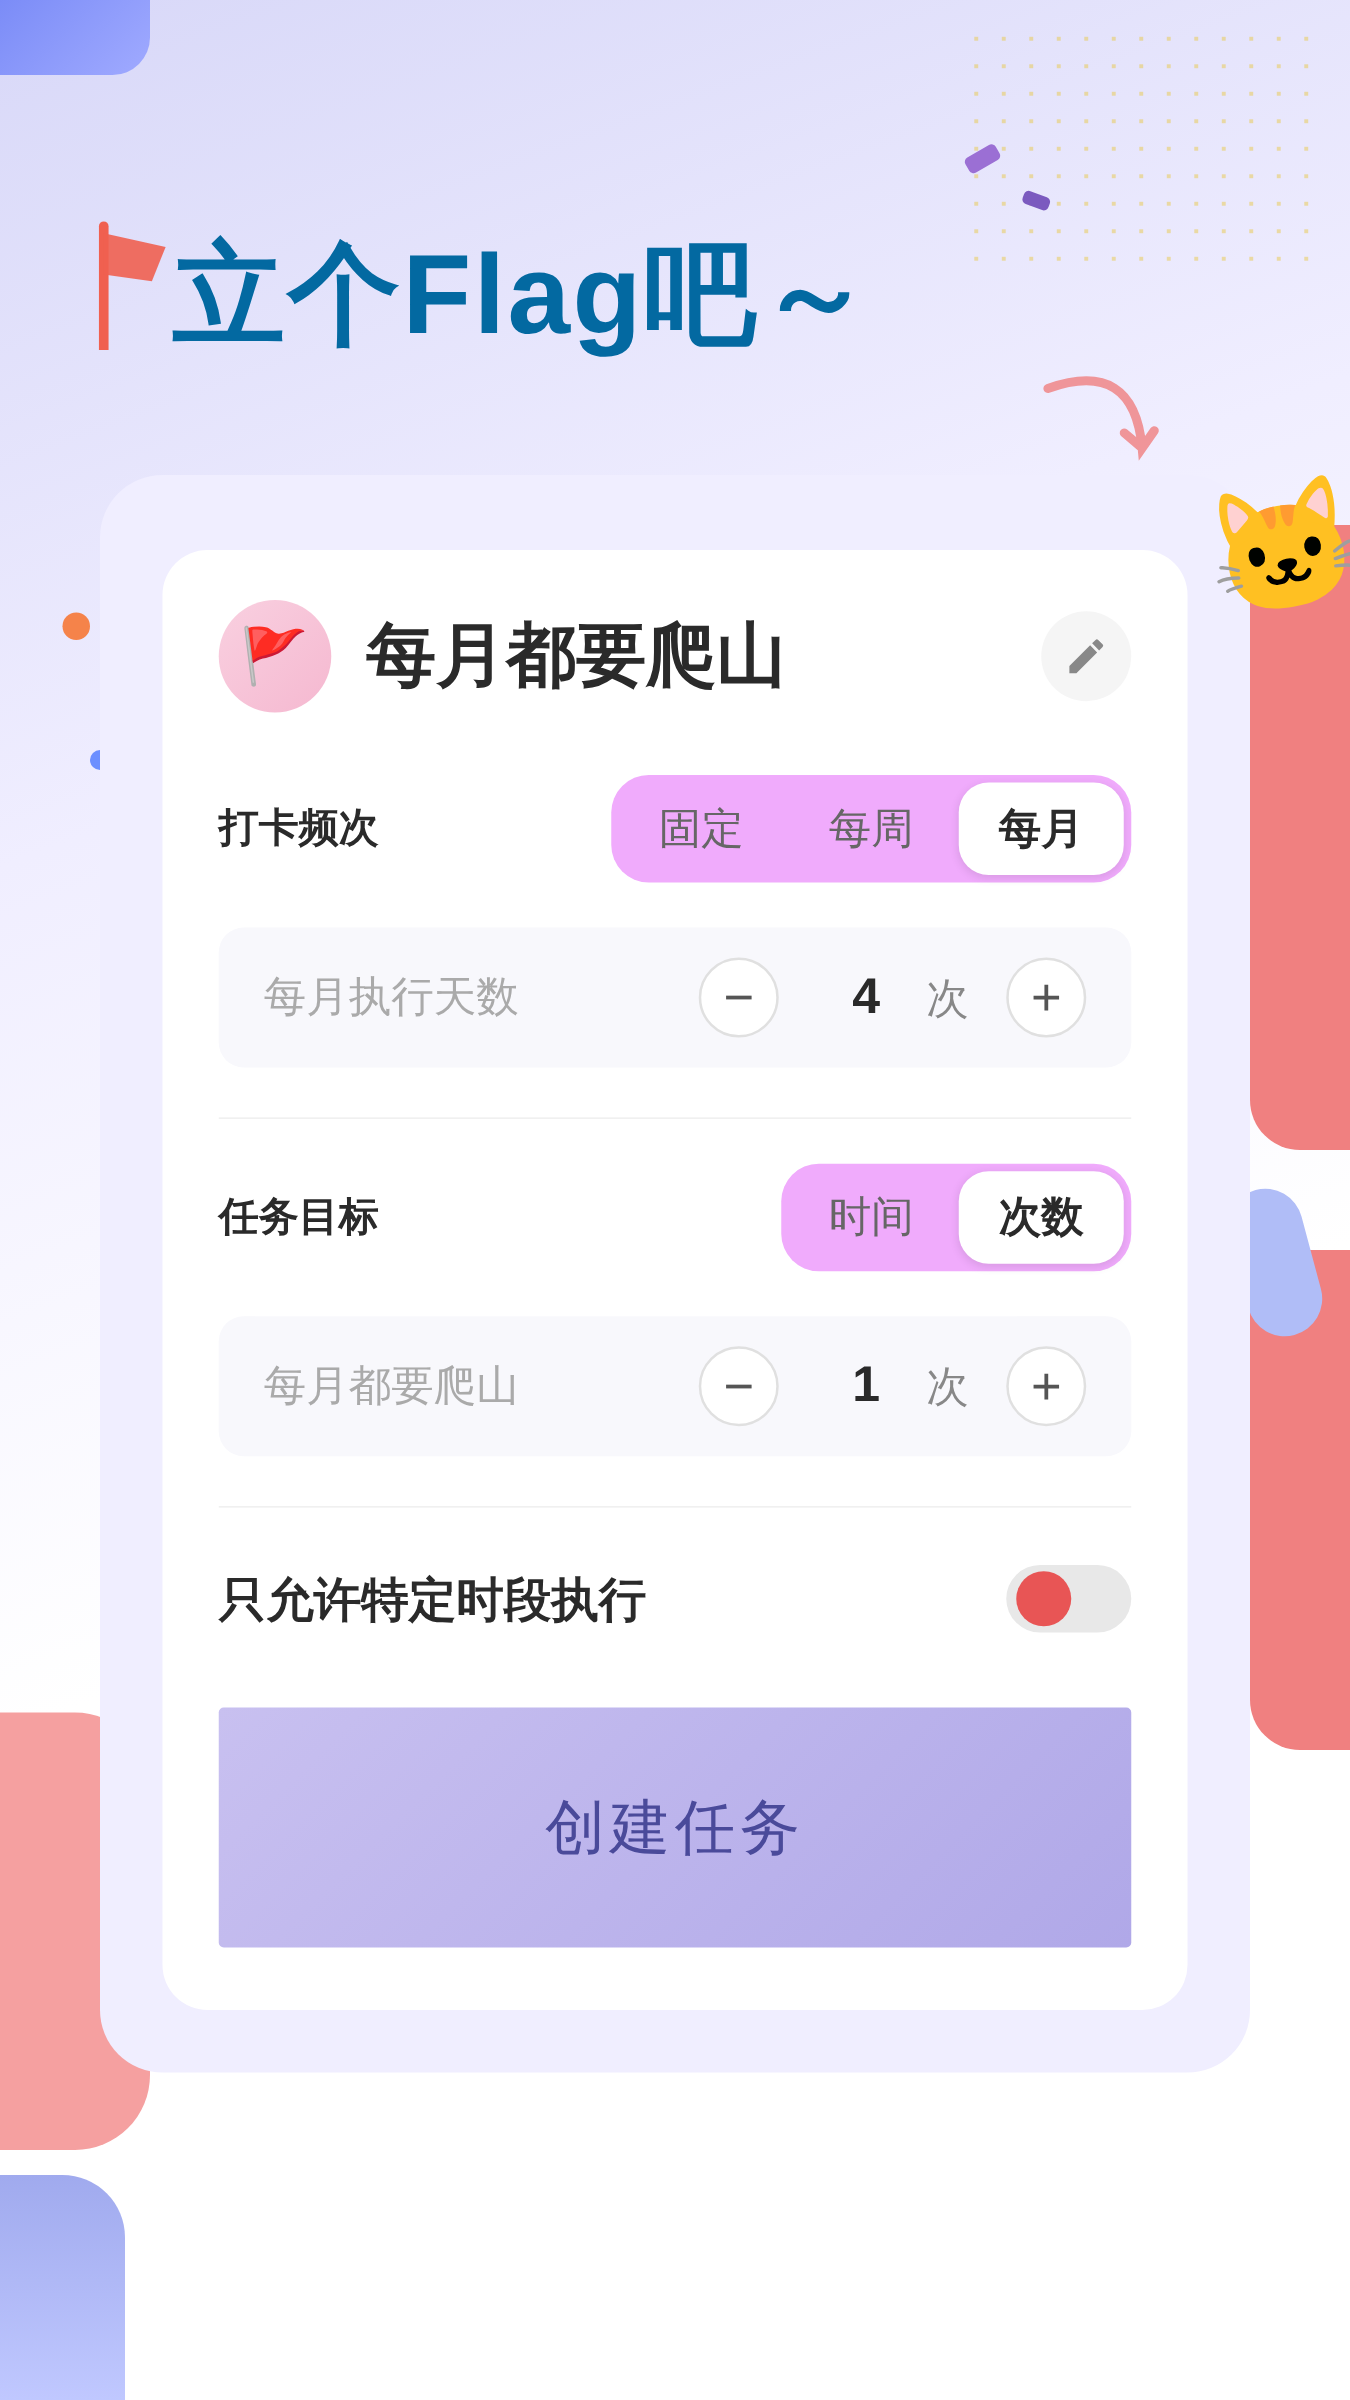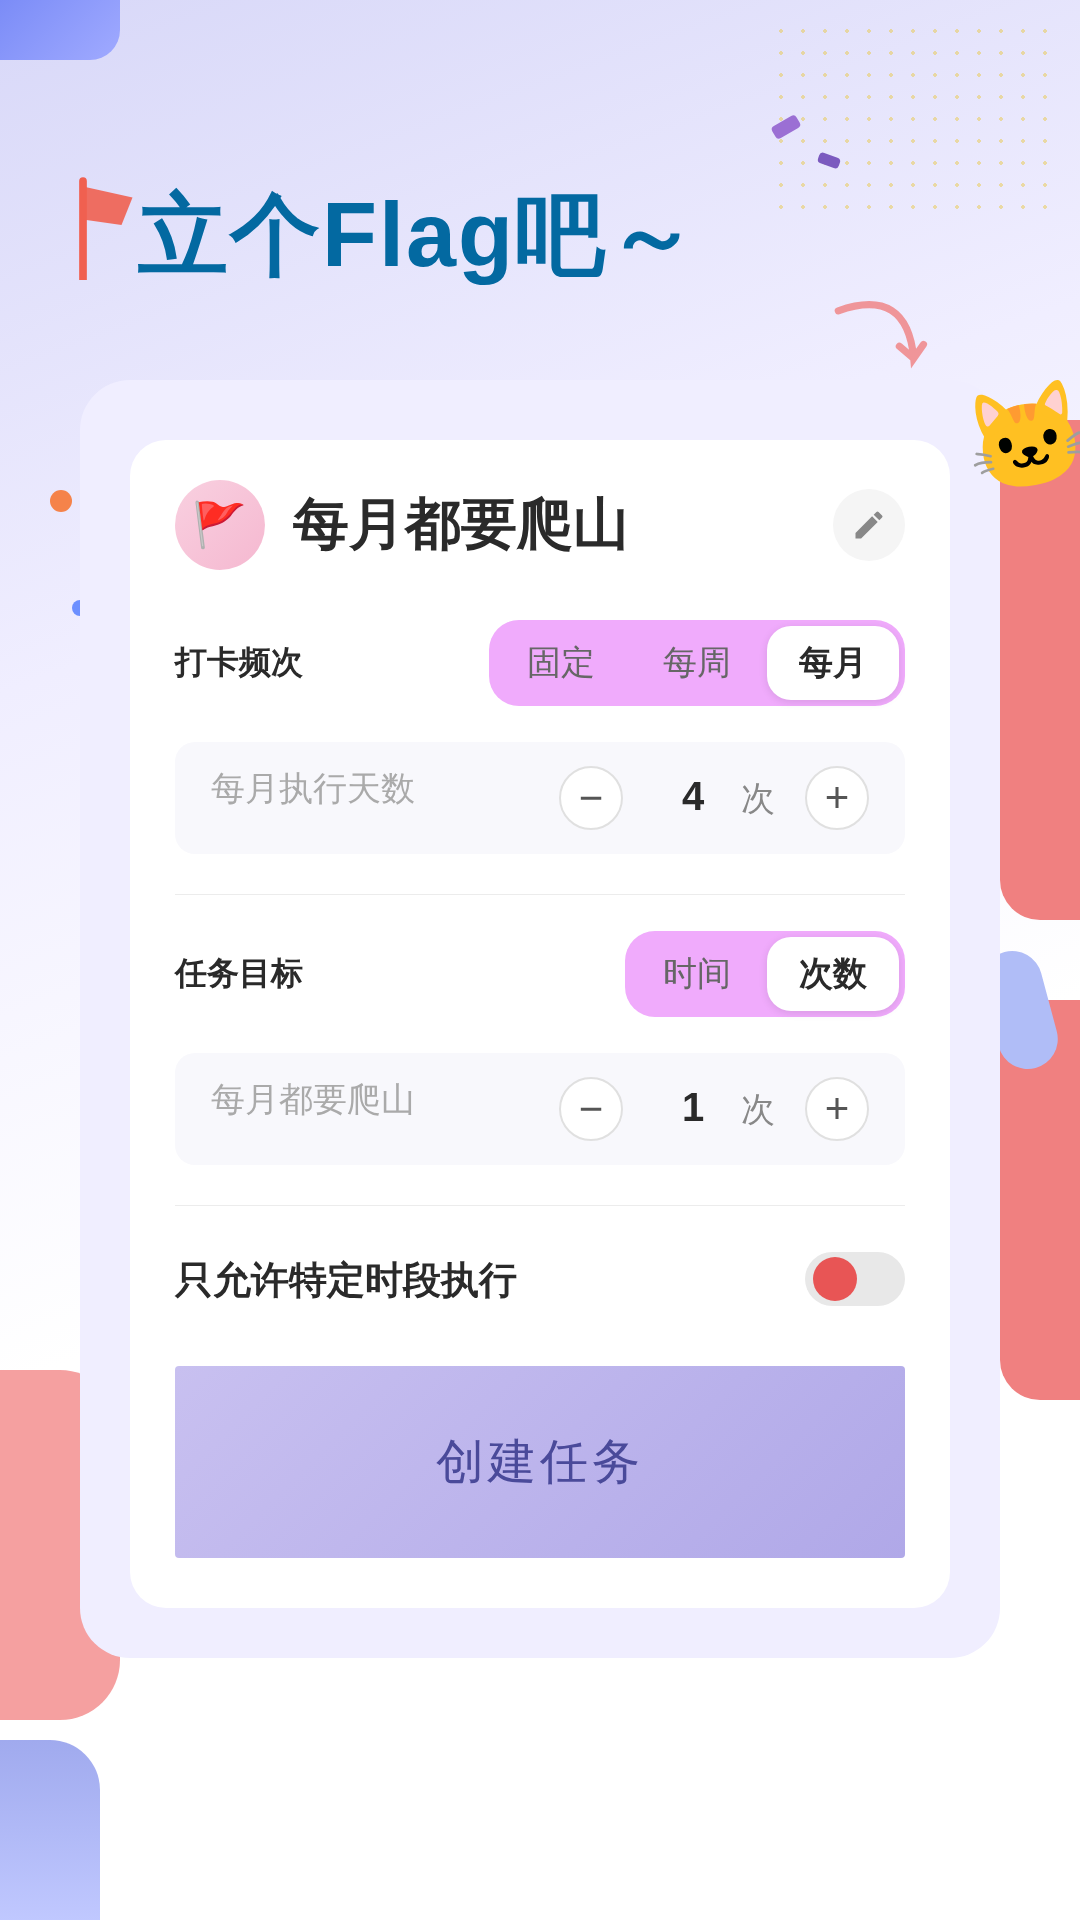--- a/index.html
+++ b/index.html
@@ -280,20 +280,21 @@
     .toggle-btn.active {
       background: #ffffff;
       color: #2a2a2a;
       font-weight: 600;
       box-shadow: 0 2px 8px rgba(0,0,0,0.1);
     }
 
     
     .stepper-row {
       display: flex;
+      align-items: center;
       justify-content: space-between;
       background: #f8f8fc;
       border-radius: 20px;
       padding: 24px 36px;
       margin-bottom: 40px;
     }
 
     .stepper-label {
       font-size: 34px;
       color: #aaa;

